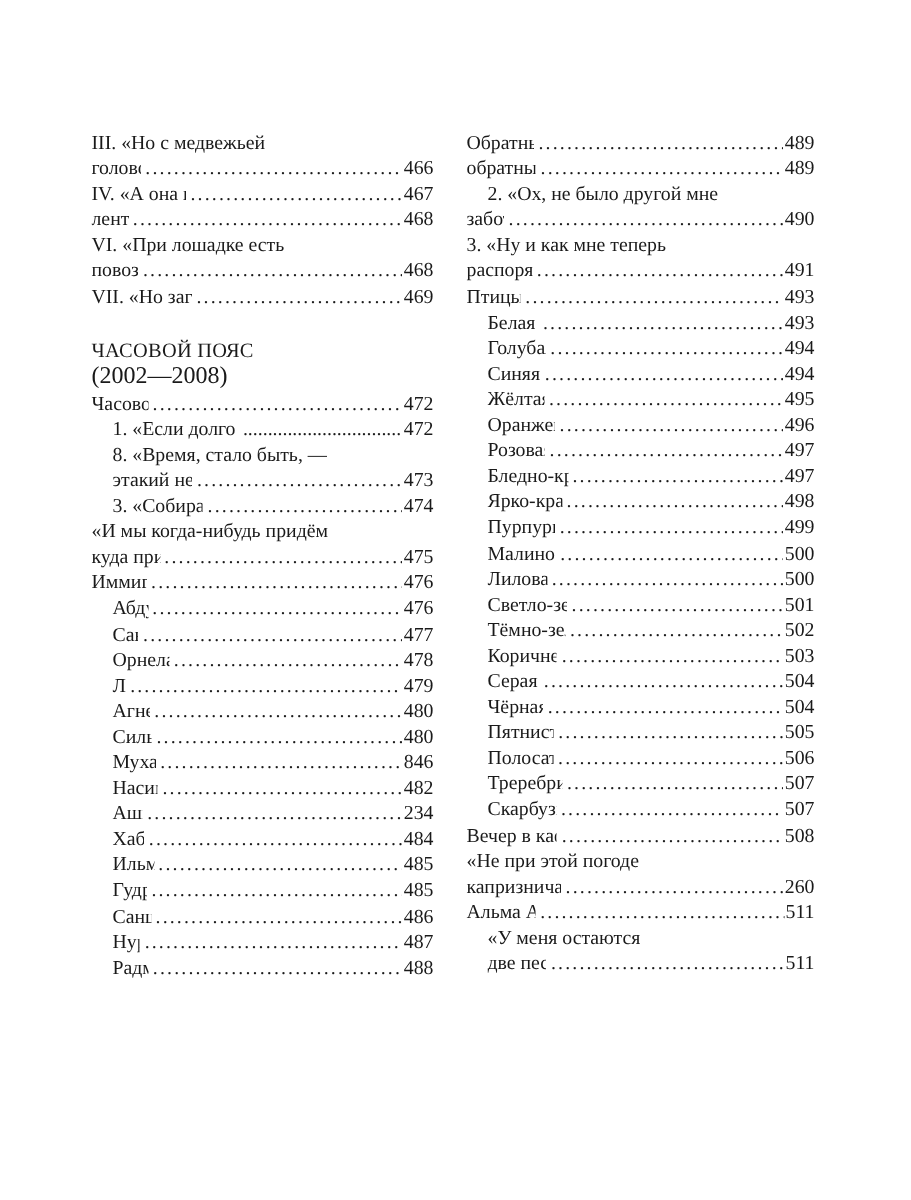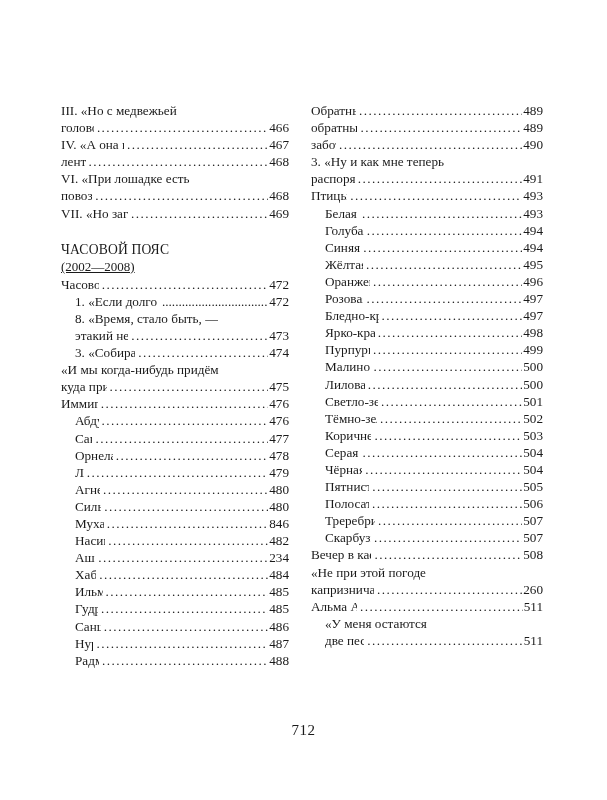--- a/index.html
+++ b/index.html
@@ -12,21 +12,21 @@
     height: 800px;
     position: relative;
     font-family: "Liberation Serif", "DejaVu Serif", serif;
     color: #1a1a1a;
     overflow: hidden;
   }
 
   .page {
     position: absolute;
     left: 0;
-    top: 16px;
+    top: 0;
     width: 607px;
     height: 624px;
   }
 
   .columns {
     position: absolute;
     left: 0;
     top: 86px;
     width: 607px;
     display: flex;
@@ -78,24 +78,23 @@
   .lvl1 { padding-left: 14px; }
 
   
   .section-head {
     font-size: 13.6px;
     line-height: 17.6px;
     letter-spacing: 0.2px;
     white-space: nowrap;
   }
   .section-years {
-    font-size: 13px;
+    font-size: 16px;
     line-height: 17.4px;
     white-space: nowrap;
-    text-decoration: underline;
   }
   .spacer-lg { height: 19px; }
 
   .folio {
     position: absolute;
     left: 0;
     top: 706px;
     width: 607px;
     text-align: center;
     font-size: 15px;
@@ -261,20 +260,23 @@
         <div class="toc-line lvl0">
           <span class="toc-title">Обратный адрес</span>
           <span class="leader"></span>
           <span class="pageno">489</span>
         </div>
         <div class="toc-line lvl0">
           <span class="toc-title">обратный адрес»</span>
           <span class="leader"></span>
           <span class="pageno">489</span>
         </div>
+        <div class="toc-line cont-open lvl1">
+          <span class="toc-title">2. «Ох, не было другой мне</span>
+        </div>
         <div class="toc-line lvl0">
           <span class="toc-title">заботы»</span>
           <span class="leader"></span>
           <span class="pageno">490</span>
         </div>
         <div class="toc-line cont-open lvl0">
           <span class="toc-title">3. «Ну и как мне теперь</span>
         </div>
         <div class="toc-line lvl0">
           <span class="toc-title">распорядиться»</span>
@@ -409,15 +411,14 @@
         </div>
         <div class="toc-line lvl1">
           <span class="toc-title">две песенки...»</span>
           <span class="leader"></span>
           <span class="pageno">511</span>
         </div>
       </div>
 
   </div>
 
-  <div class="folio">712</div>
 
 </div>
 
 </body></html>

